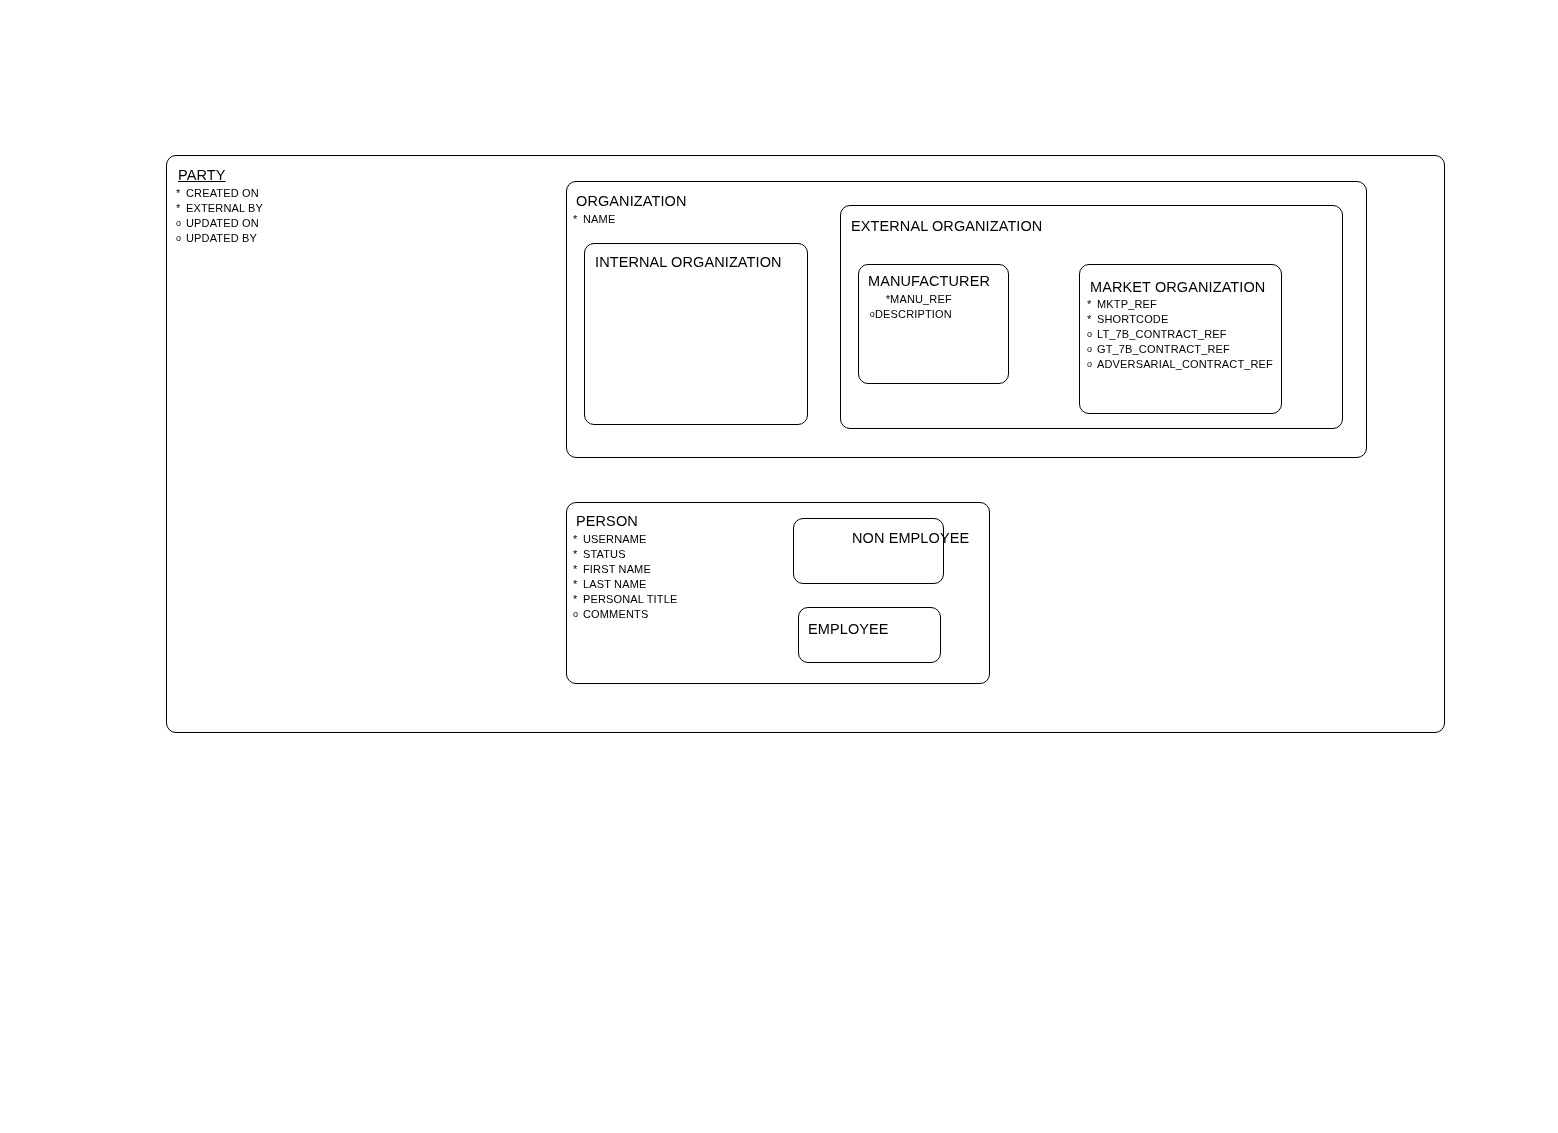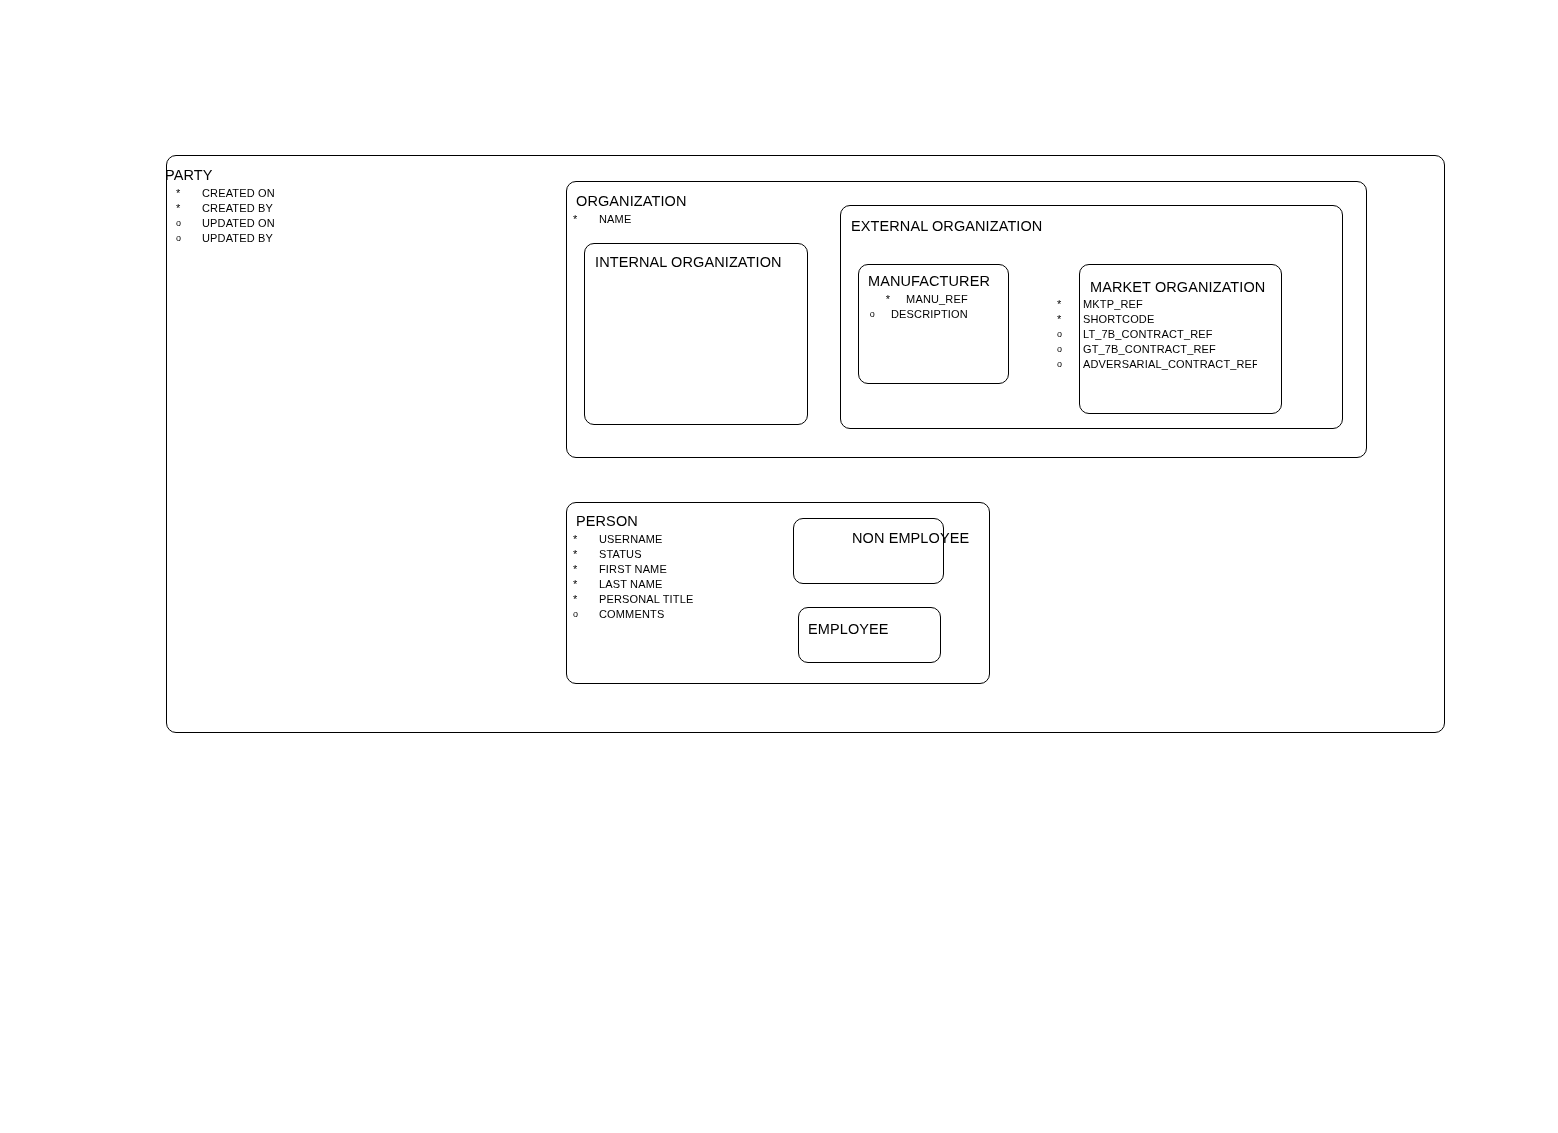--- a/index.html
+++ b/index.html
@@ -53,45 +53,44 @@
     display: inline-block;
     width: 10px;
     font-size: 11px;
   }
   .attr .mark.opt {
     font-size: 9px;
     vertical-align: 1px;
   }
   .attr .aname {
     display: inline-block;
-    margin-left: 16px;
   }
 
   
   #party        { left: 166px; top: 155px;  width: 1279px; height: 578px; }
-  #party-title  { left: 165px; top: 168px; }
+  #party-title  { left: 178px; top: 168px; text-decoration: underline; }
   #party-attrs  { left: 176px; top: 186px; }
 
   #organization       { left: 566px; top: 181px; width: 801px; height: 277px; }
   #organization-title { left: 576px; top: 194px; text-align: center; }
   #organization-attrs { left: 573px; top: 212px; }
 
   #internal-organization       { left: 584px; top: 243px; width: 224px; height: 182px; }
   #internal-organization-title { left: 595px; top: 255px; }
 
   #external-organization       { left: 840px; top: 205px; width: 503px; height: 224px; }
   #external-organization-title { left: 851px; top: 219px; }
 
   #manufacturer       { left: 858px; top: 264px; width: 151px; height: 120px; }
   #manufacturer-title { left: 868px; top: 274px; }
   #manufacturer-attrs { left: 865px; top: 292px; text-align: right; }
 
   #market-participant       { left: 1079px; top: 264px; width: 203px; height: 150px; }
   #market-participant-title { left: 1090px; top: 280px; }
-  #market-participant-attrs { left: 1057px; top: 297px; }
+  #market-participant-attrs { left: 1087px; top: 297px; }
 
   #person       { left: 566px; top: 502px; width: 424px; height: 182px; }
   #person-title { left: 576px; top: 514px; }
   #person-attrs { left: 573px; top: 532px; }
 
   #non-employee       { left: 793px; top: 518px; width: 151px; height: 66px; }
   #non-employee-title { left: 852px; top: 531px; }
 
   #employee       { left: 798px; top: 607px; width: 143px; height: 56px; }
   #employee-title { left: 808px; top: 622px; }
@@ -104,21 +103,21 @@
 </style>
 </head>
 <body>
 
 <div id="canvas">
 
   <div class="entity" id="party"></div>
   <div class="entity-title" id="party-title">PARTY</div>
   <ul class="attr-list" id="party-attrs">
       <li class="attr"><span class="mark">*</span><span class="aname">CREATED ON</span></li>
-      <li class="attr"><span class="mark">*</span><span class="aname">CREATED BY</span></li>
+      <li class="attr"><span class="mark">*</span><span class="aname">EXTERNAL BY</span></li>
       <li class="attr"><span class="mark opt">o</span><span class="aname">UPDATED ON</span></li>
       <li class="attr"><span class="mark opt">o</span><span class="aname">UPDATED BY</span></li>
     </ul>
 
   <div class="entity" id="organization"></div>
   <div class="entity-title" id="organization-title">ORGANIZATION</div>
   <ul class="attr-list" id="organization-attrs">
       <li class="attr"><span class="mark">*</span><span class="aname">NAME</span></li>
     </ul>
 

